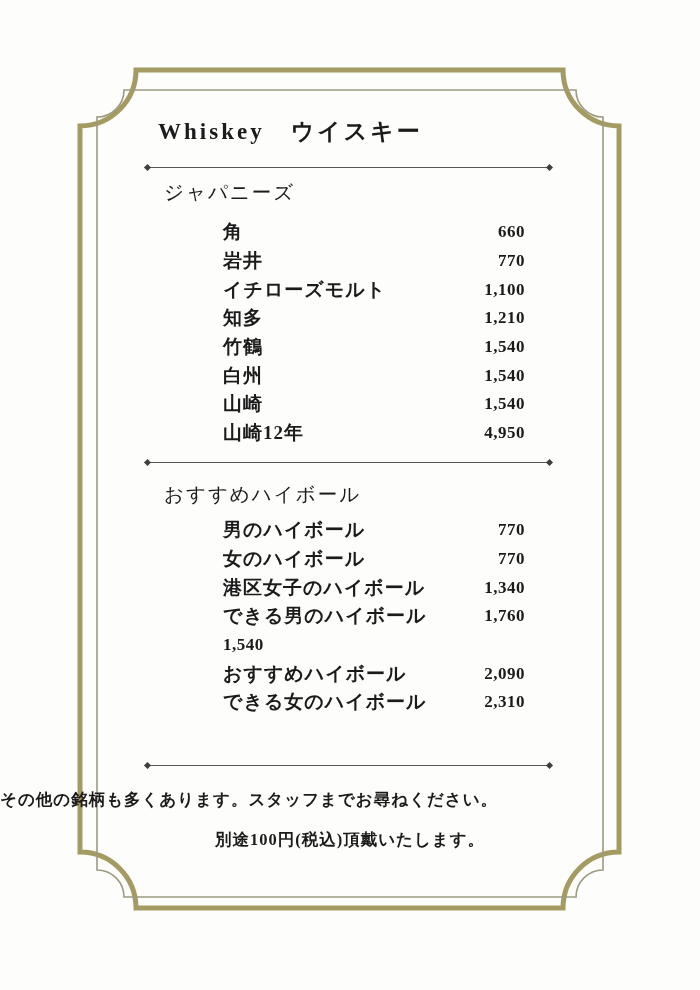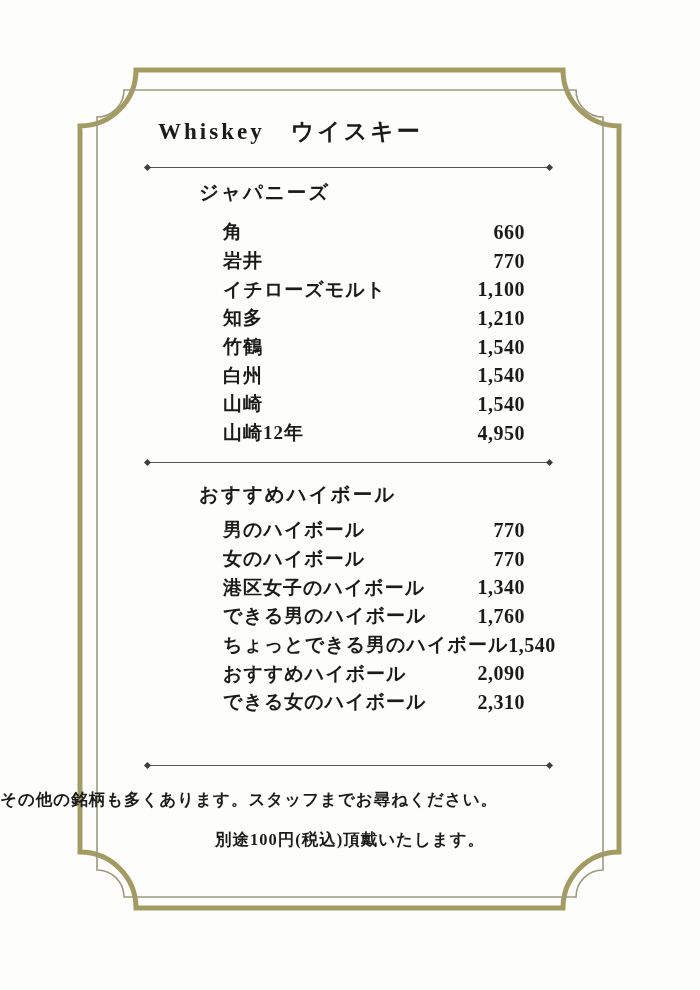--- a/index.html
+++ b/index.html
@@ -52,24 +52,23 @@
     flex: 0 0 auto;
   }
   .divider.d1 { top: 164px; }
   .divider.d2 { top: 459px; }
   .divider.d3 { top: 762px; }
 
   .section-heading {
     position: absolute;
     left: 164px;
     font-size: 19.5px;
-    font-weight: 700;
+    font-weight: 400;
     letter-spacing: 2px;
     white-space: nowrap;
-    margin-left: 35px;
   }
   .section-heading.h1 { top: 179px; }
   .section-heading.h2 { top: 481px; }
 
   .menu-list {
     position: absolute;
     left: 223px;
     width: 302px;
   }
   .menu-list.l1 { top: 218px; }
@@ -80,21 +79,21 @@
     justify-content: space-between;
     align-items: center;
   }
   .item-name {
     font-size: 19px;
     font-weight: 700;
     letter-spacing: 1px;
     white-space: nowrap;
   }
   .item-price {
-    font-size: 20px;
+    font-size: 17px;
     font-weight: 700;
     letter-spacing: 0.5px;
     white-space: nowrap;
   }
   .footer-note-1 {
     position: absolute;
     left: 0;
     right: 0;
     top: 789px;
     text-align: left;
@@ -186,21 +185,20 @@
       </div>
       <div class="menu-row">
         <span class="item-name">港区女子のハイボール</span>
         <span class="item-price">1,340</span>
       </div>
       <div class="menu-row">
         <span class="item-name">できる男のハイボール</span>
         <span class="item-price">1,760</span>
       </div>
       <div class="menu-row">
-        <span class="item-name">ちょっとできる男のハイボール</span>
         <span class="item-price">1,540</span>
       </div>
       <div class="menu-row">
         <span class="item-name">おすすめハイボール</span>
         <span class="item-price">2,090</span>
       </div>
       <div class="menu-row">
         <span class="item-name">できる女のハイボール</span>
         <span class="item-price">2,310</span>
       </div>

